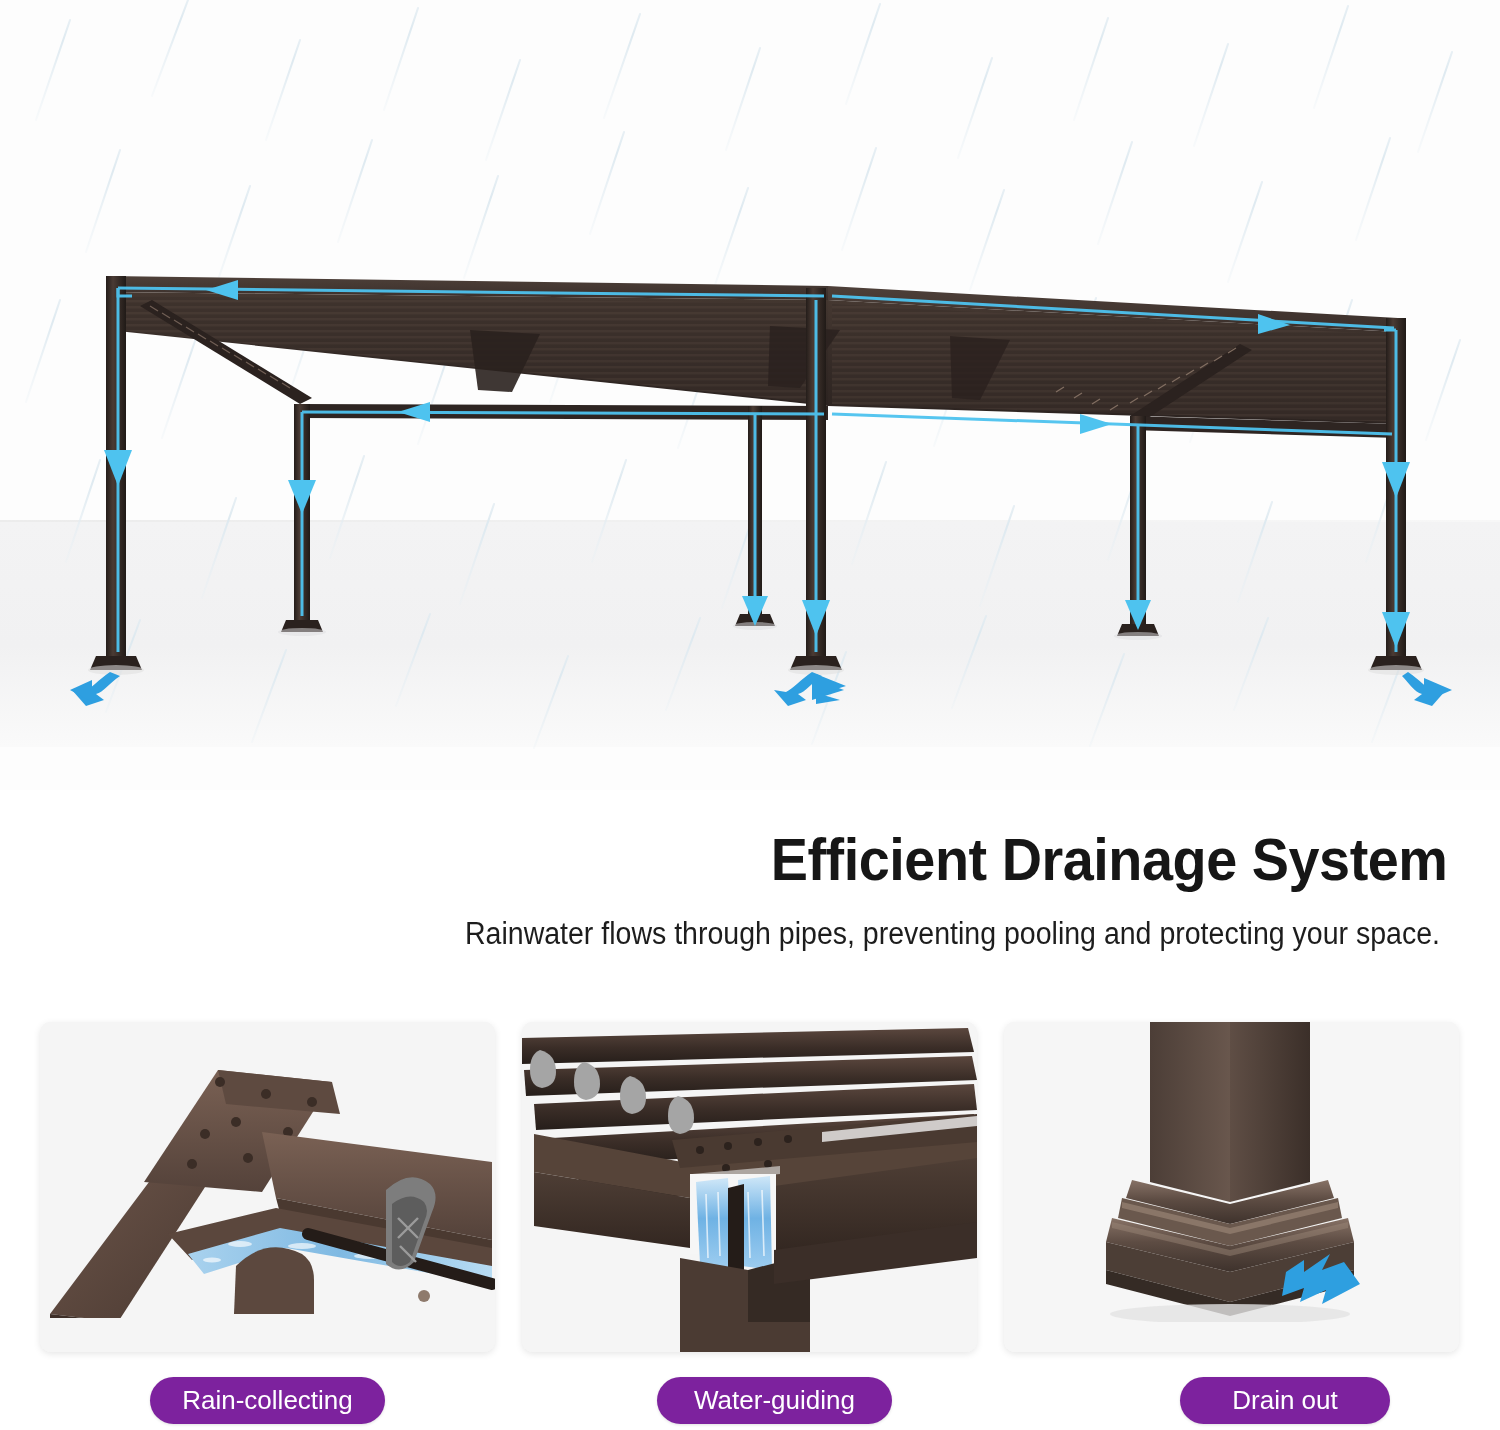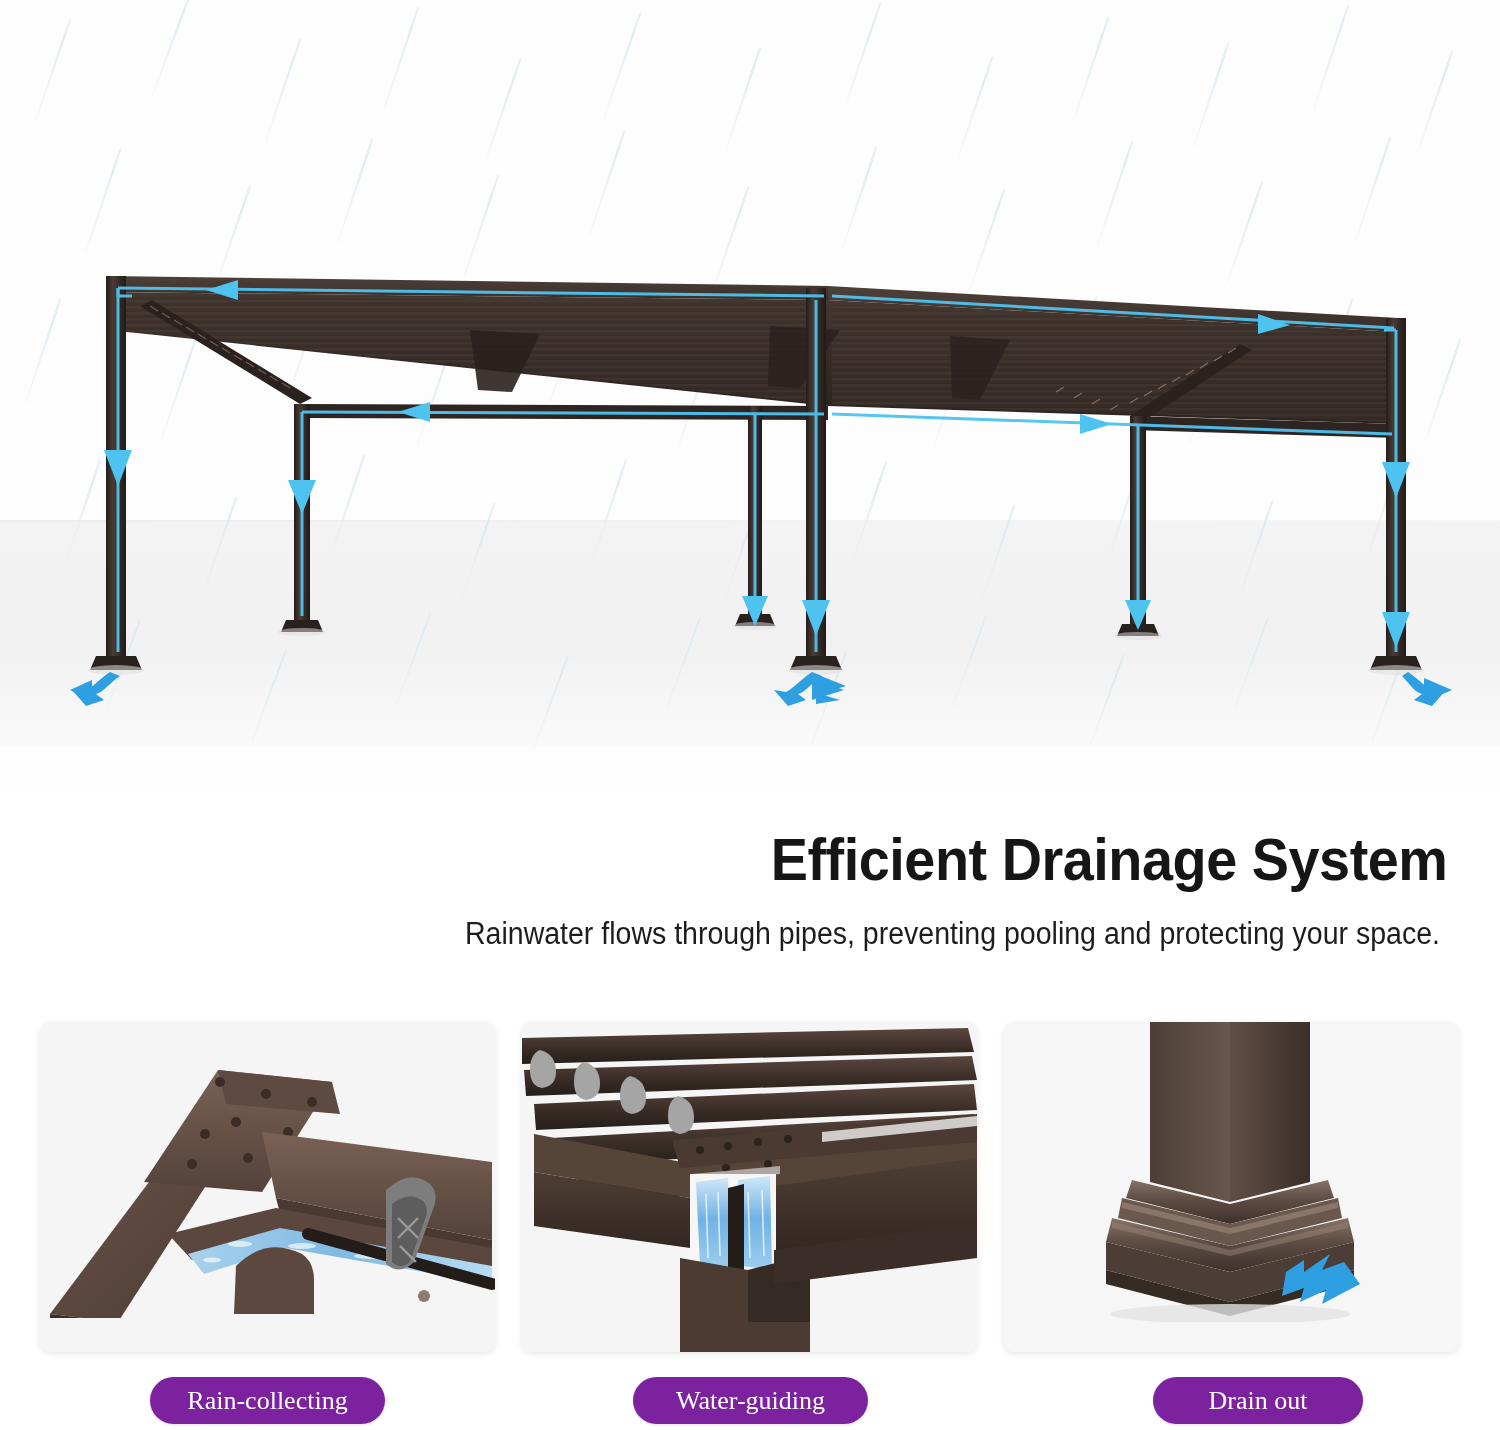--- a/index.html
+++ b/index.html
@@ -68,27 +68,27 @@
   .card svg{display:block;}
 
   .badge-row{position:absolute;left:0;top:355px;width:1500px;height:53px;}
   .badge{
     position:absolute;top:0;height:47px;line-height:47px;
     background:#7d229e;
     color:#ffffff;
     border-radius:26px;
     font-size:26px;
     text-align:center;
-    font-family:Liberation Serif, serif;
+    font-family:Liberation Sans, sans-serif;
     box-shadow:0 1px 3px rgba(0,0,0,.12);
     white-space:nowrap;
   }
   .badge.b1{left:150px;width:235px;}
-  .badge.b2{left:633px;width:235px;}
-  .badge.b3{left:1153px;width:210px;}
+  .badge.b2{left:657px;width:235px;}
+  .badge.b3{left:1180px;width:210px;}
 </style>
 </head>
 <body>
 
 <div id="hero">
   <div class="ground-edge"></div>
   <div class="ground"></div>
 
   <svg class="rain" width="1500" height="790">
     <defs>

